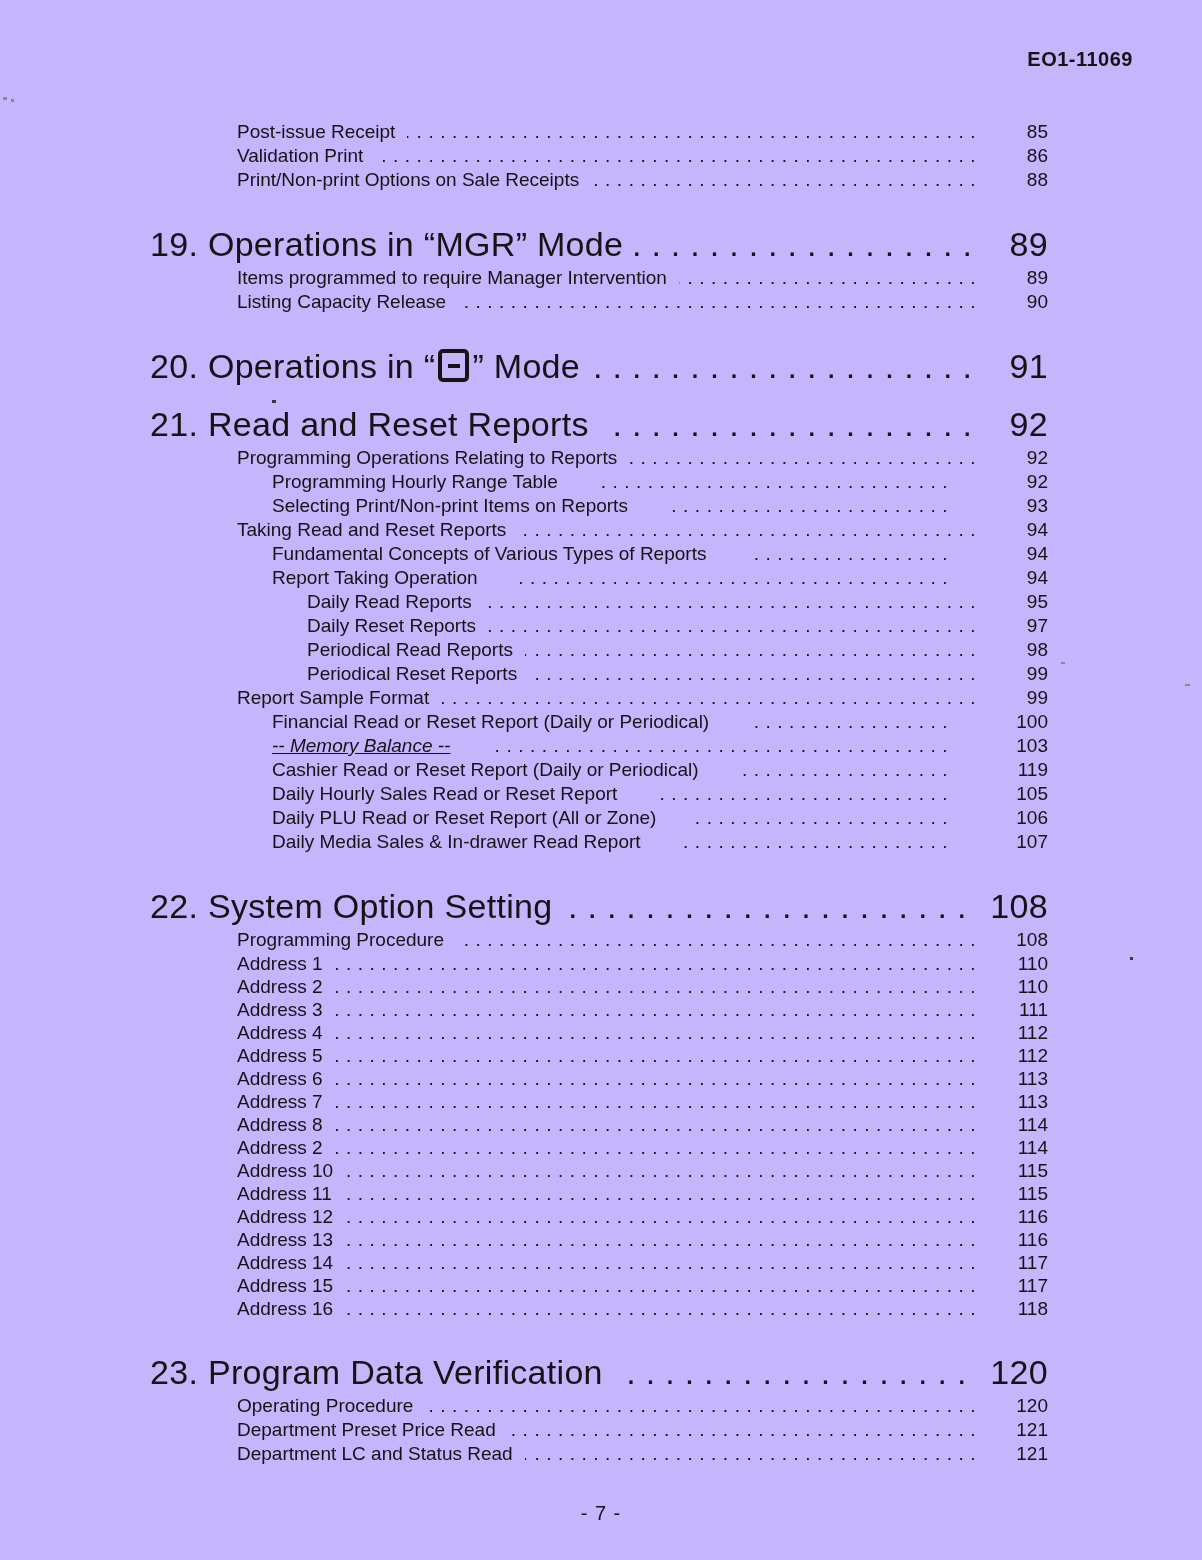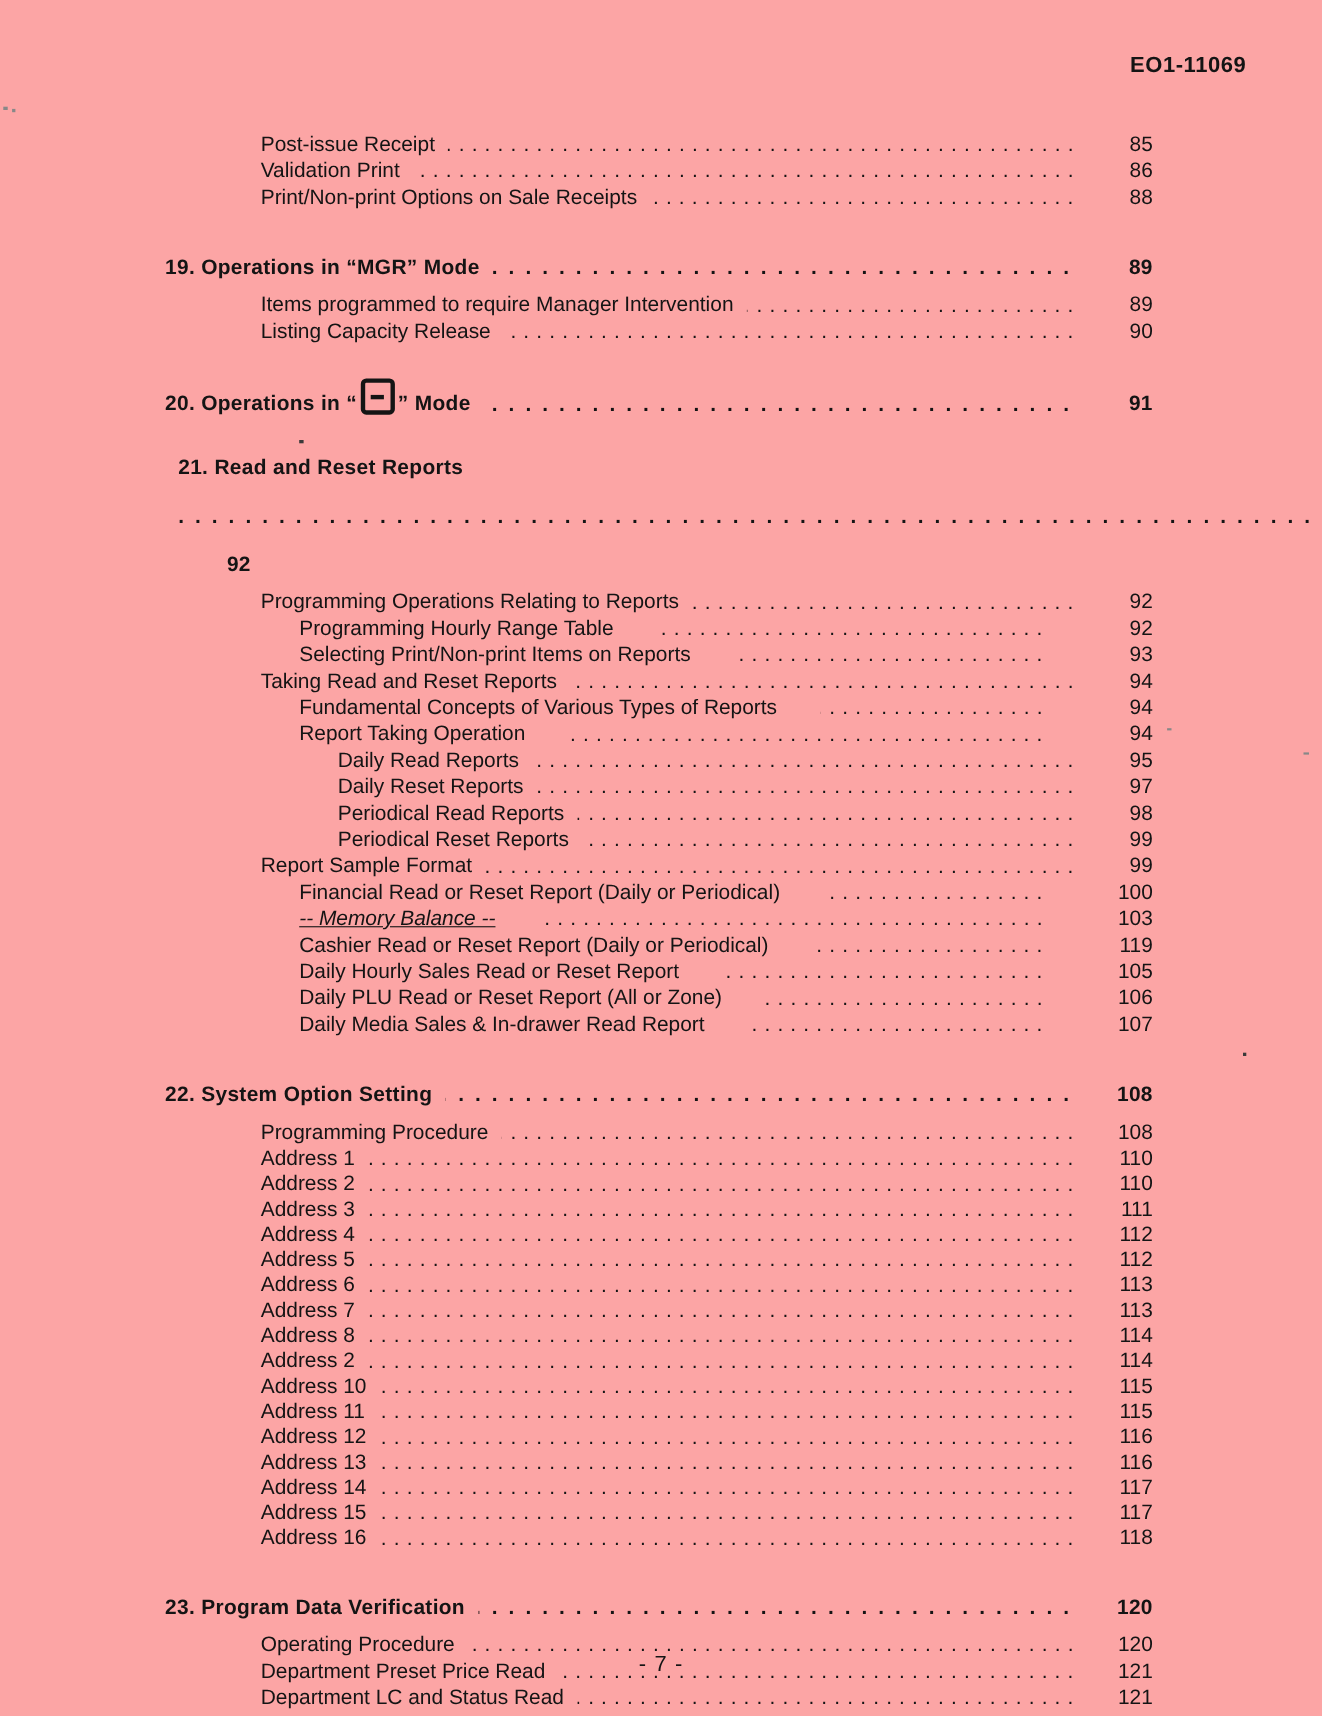--- a/index.html
+++ b/index.html
@@ -1,41 +1,41 @@
 <!DOCTYPE html>
 <html><head>
 <meta charset="utf-8">
 <style>
   html,body { margin:0; padding:0; background:#e8e8e8; }
   .sheet {
     position:relative;
     width:1202px; height:1560px;
     margin:0 auto;
-    background:#fca5a5;
+    background:#c4b5fd;
     color:#141414;
     font-family:"Liberation Sans", sans-serif;
     overflow:hidden;
   }
   .doc-code {
     position:absolute; top:48px; right:69px;
     font-size:20px; font-weight:700; letter-spacing:0.5px;
   }
   .toc {
     position:absolute; left:150px; top:0;
     width:898px; padding-top:120px;
   }
   .row { display:flex; align-items:baseline; }
   .sub { line-height:24px; font-size:19px;justify-content:center; }
   
   .toc > div:nth-child(n+28):nth-child(-n+43) { line-height:23px; }
   .chapter-row {
-    line-height:44px; font-size:19px; font-weight:700;
+    line-height:44px; font-size:34px; font-weight:400;
     margin-top:30px; letter-spacing:0.3px;
   }
-  .chapter-row + .chapter-row { margin-top:14px;flex-direction:column; }
+  .chapter-row + .chapter-row { margin-top:14px; }
   .lvl1 { padding-left:87px; }
   .lvl2 { padding-left:122px;gap:28px; }
   .lvl3 { padding-left:157px; }
   .label { white-space:nowrap; }
   .label.italic { font-style:italic;text-decoration:underline; }
   .leader {
     flex:1; overflow:hidden; white-space:nowrap;
     direction:rtl; margin-left:12px; min-width:20px;
   }
   .leader::after {

